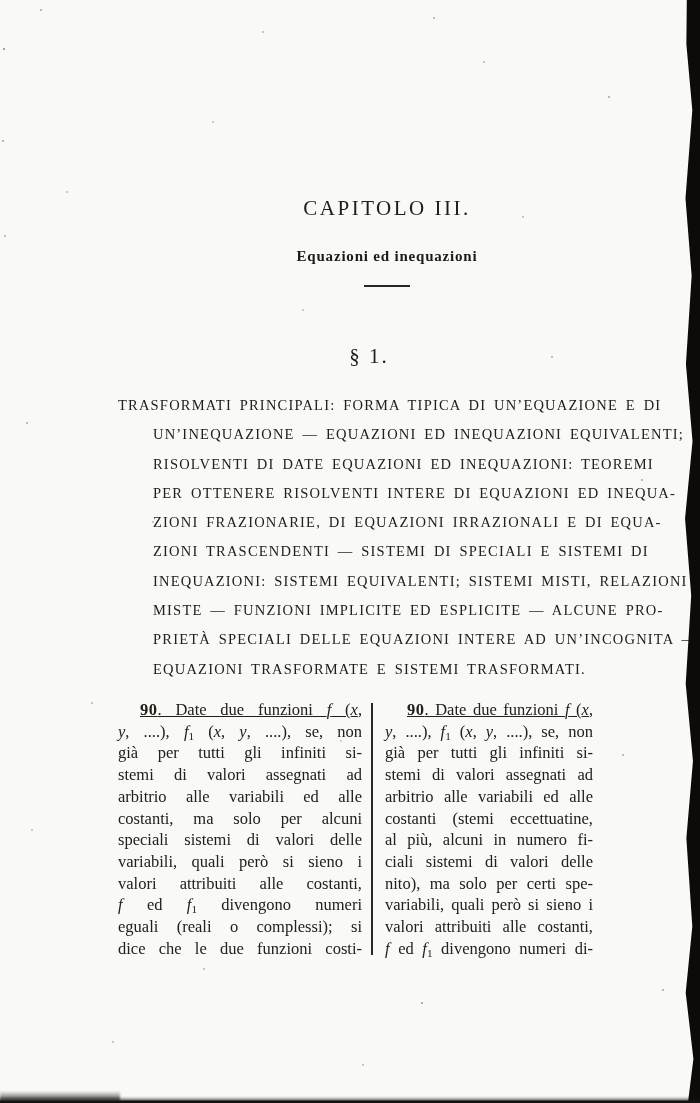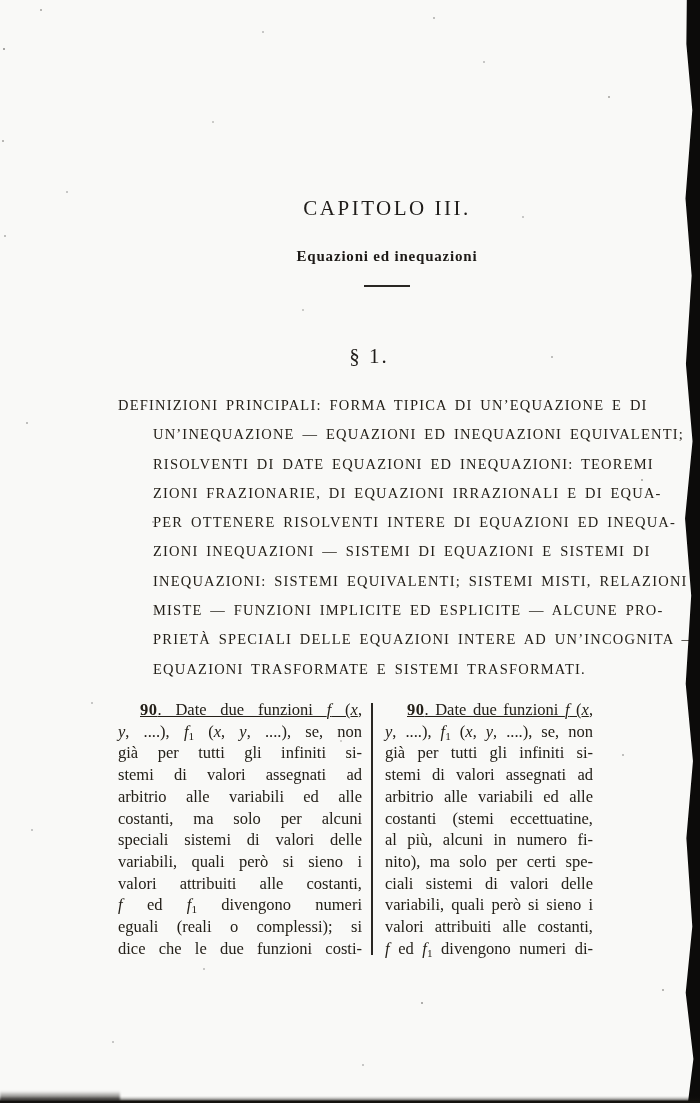--- a/index.html
+++ b/index.html
@@ -96,26 +96,26 @@
 
   <div class="heading-block">
     <h1 class="chapter-title">CAPITOLO III.</h1>
     <h2 class="chapter-subtitle">Equazioni ed inequazioni</h2>
     <span class="title-rule"></span>
   </div>
 
   <div class="section-heading">§ 1.</div>
 
   <div class="abstract">
-      <div class="abs-line">DEFINIZIONI PRINCIPALI: FORMA TIPICA DI UN’EQUAZIONE E DI</div>
+      <div class="abs-line">TRASFORMATI PRINCIPALI: FORMA TIPICA DI UN’EQUAZIONE E DI</div>
       <div class="abs-line">UN’INEQUAZIONE — EQUAZIONI ED INEQUAZIONI EQUIVALENTI;</div>
       <div class="abs-line">RISOLVENTI DI DATE EQUAZIONI ED INEQUAZIONI: TEOREMI</div>
+      <div class="abs-line">PER OTTENERE RISOLVENTI INTERE DI EQUAZIONI ED INEQUA-</div>
       <div class="abs-line">ZIONI FRAZIONARIE, DI EQUAZIONI IRRAZIONALI E DI EQUA-</div>
-      <div class="abs-line">PER OTTENERE RISOLVENTI INTERE DI EQUAZIONI ED INEQUA-</div>
-      <div class="abs-line">ZIONI INEQUAZIONI — SISTEMI DI EQUAZIONI E SISTEMI DI</div>
+      <div class="abs-line">ZIONI TRASCENDENTI — SISTEMI DI SPECIALI E SISTEMI DI</div>
       <div class="abs-line">INEQUAZIONI: SISTEMI EQUIVALENTI; SISTEMI MISTI, RELAZIONI</div>
       <div class="abs-line">MISTE — FUNZIONI IMPLICITE ED ESPLICITE — ALCUNE PRO-</div>
       <div class="abs-line">PRIETÀ SPECIALI DELLE EQUAZIONI INTERE AD UN’INCOGNITA —</div>
       <div class="abs-line">EQUAZIONI TRASFORMATE E SISTEMI TRASFORMATI.</div>
     </div>
 
   <div class="columns">
     <div class="column col-left">
         <div class="col-line"><b>90</b>. Date due funzioni <i>f</i> (<i>x</i>,</div>
         <div class="col-line"><i>y</i>, ....), <i>f</i><sub>1</sub> (<i>x</i>, <i>y</i>, ....), se, non</div>
@@ -132,22 +132,22 @@
       </div>
     <div class="column-divider"></div>
     <div class="column col-right">
         <div class="col-line"><b>90</b>. Date due funzioni <i>f</i> (<i>x</i>,</div>
         <div class="col-line"><i>y</i>, ....), <i>f</i><sub>1</sub> (<i>x</i>, <i>y</i>, ....), se, non</div>
         <div class="col-line">già per tutti gli infiniti si-</div>
         <div class="col-line">stemi di valori assegnati ad</div>
         <div class="col-line">arbitrio alle variabili ed alle</div>
         <div class="col-line">costanti (stemi eccettuatine,</div>
         <div class="col-line">al più, alcuni in numero fi-</div>
+        <div class="col-line">ciali sistemi di valori delle</div>
         <div class="col-line">nito), ma solo per certi spe-</div>
-        <div class="col-line">ciali sistemi di valori delle</div>
         <div class="col-line">variabili, quali però si sieno i</div>
         <div class="col-line">valori attribuiti alle costanti,</div>
         <div class="col-line"><i>f</i> ed <i>f</i><sub>1</sub> divengono numeri di-</div>
       </div>
   </div>
 
   <div class="edge-right"></div>
   <div class="corner-blot"></div>
   <div class="edge-bottom"></div>
 

